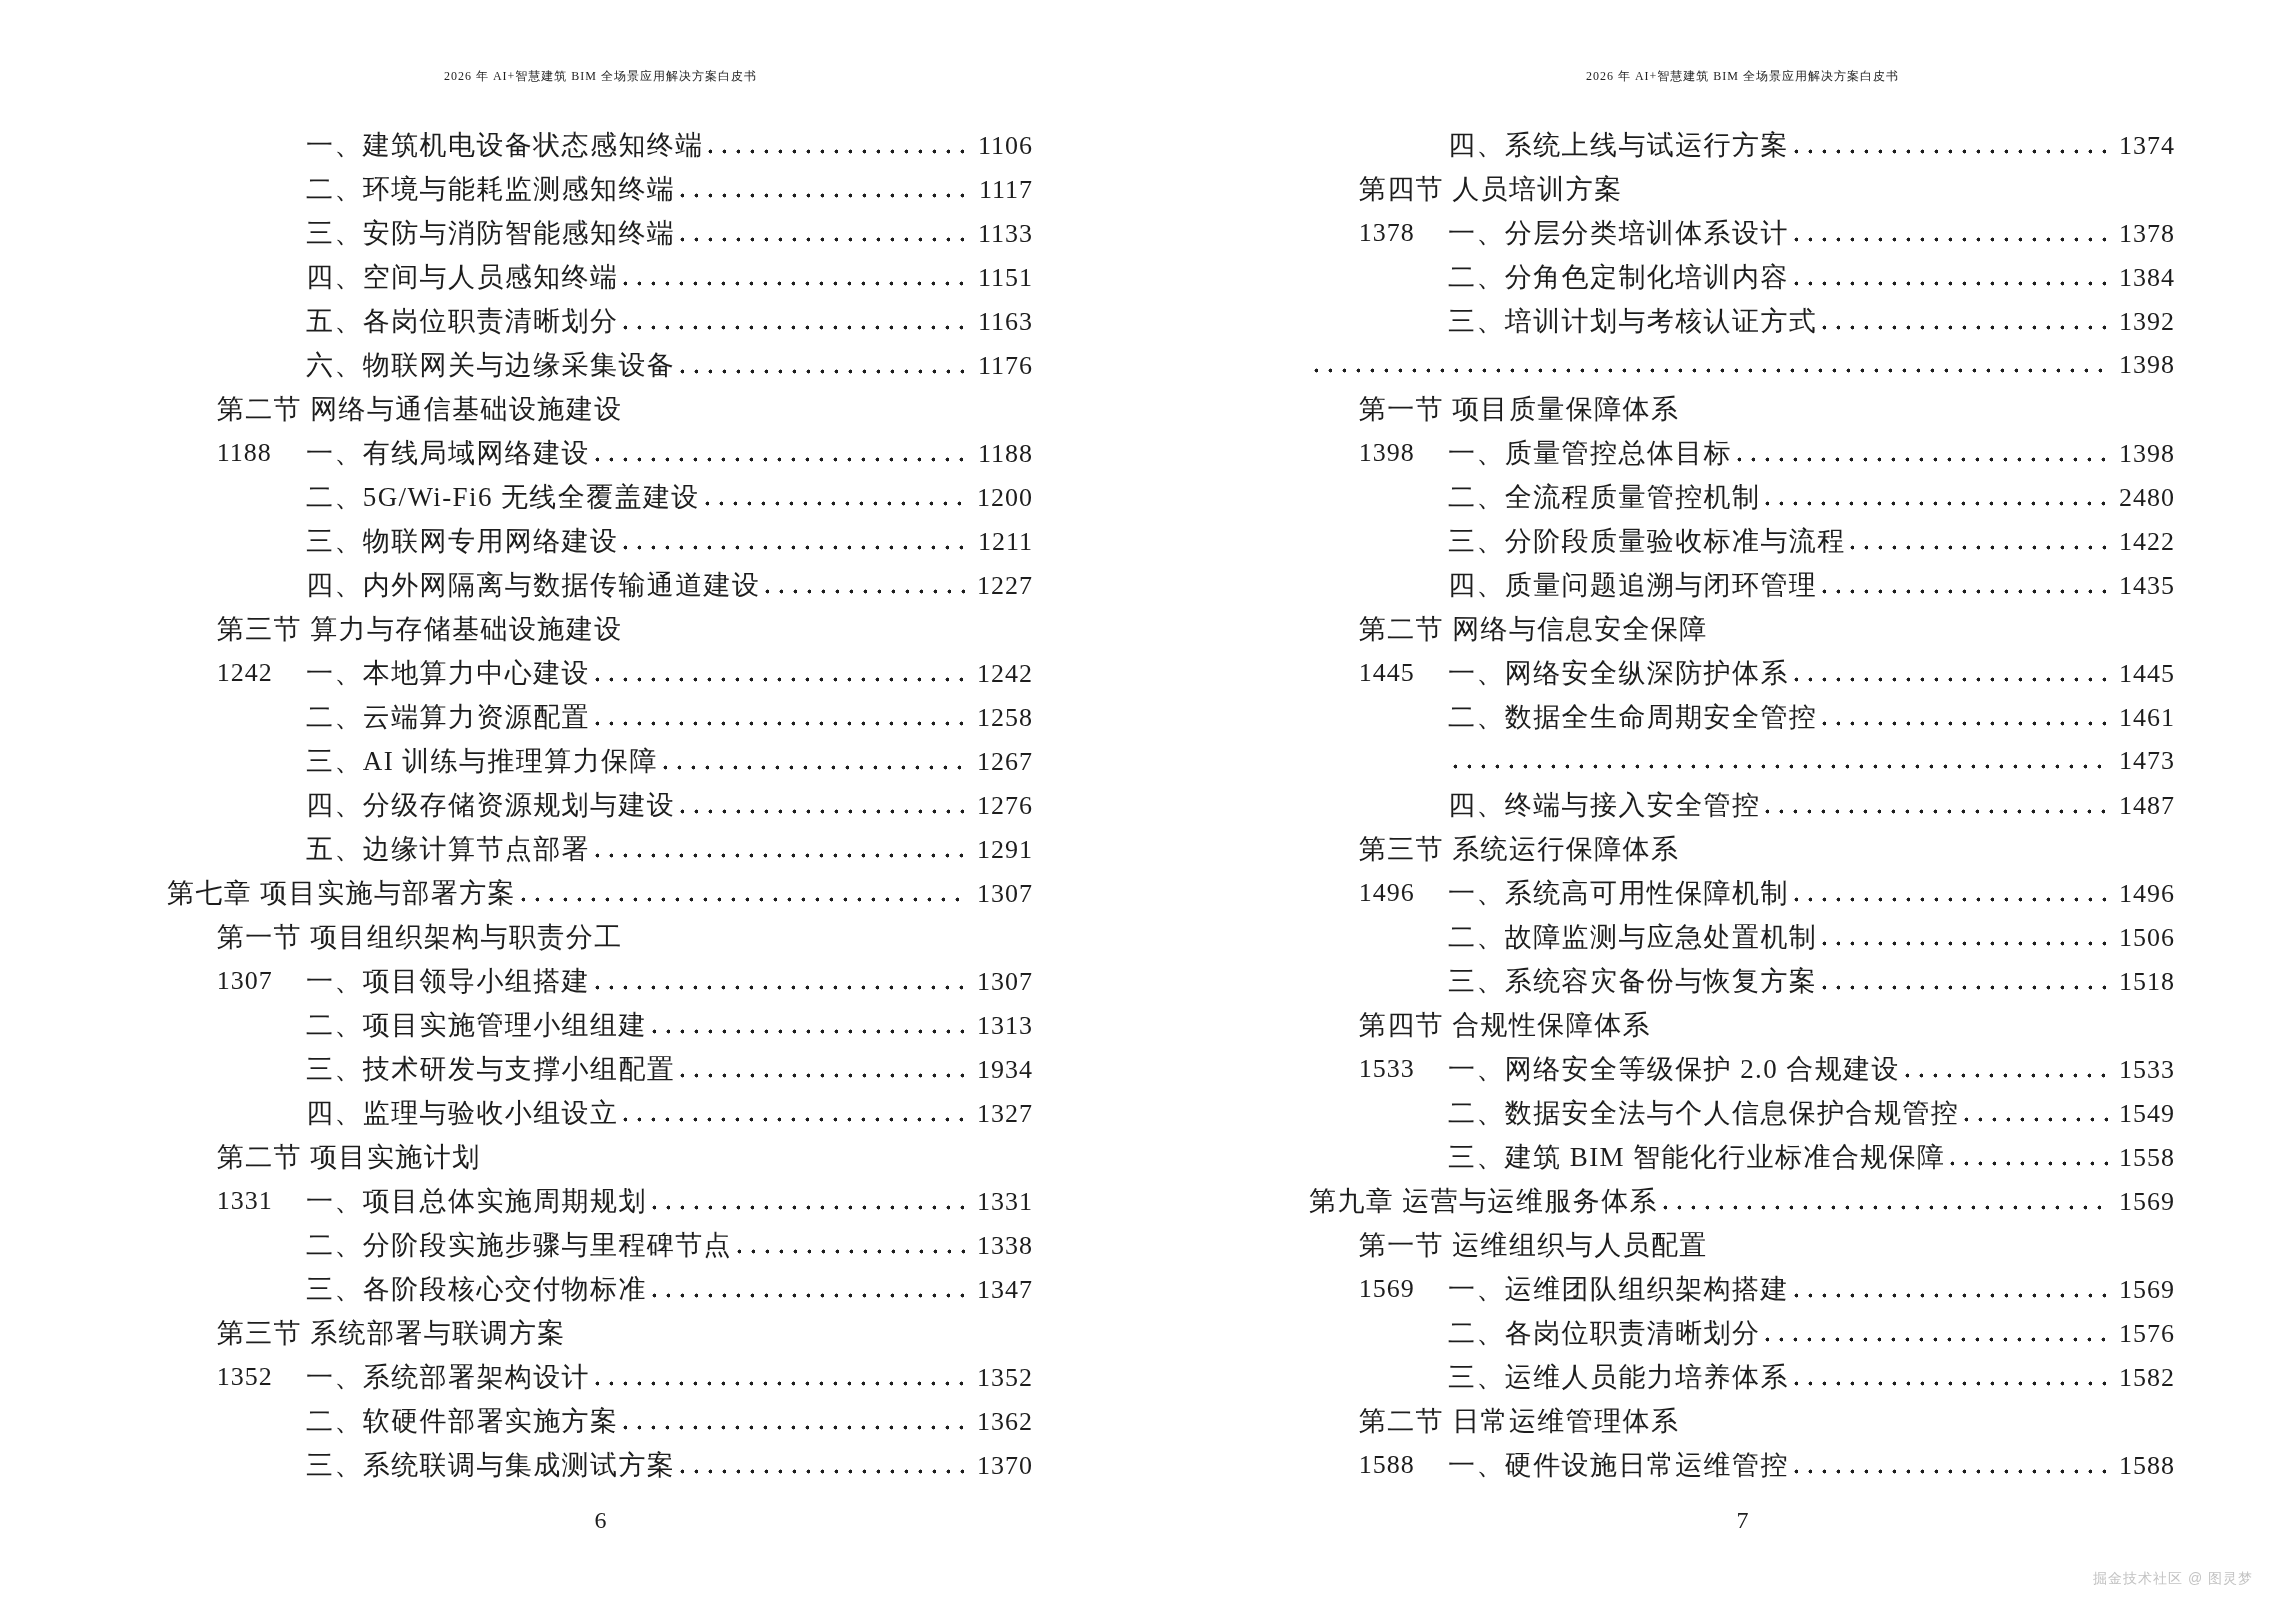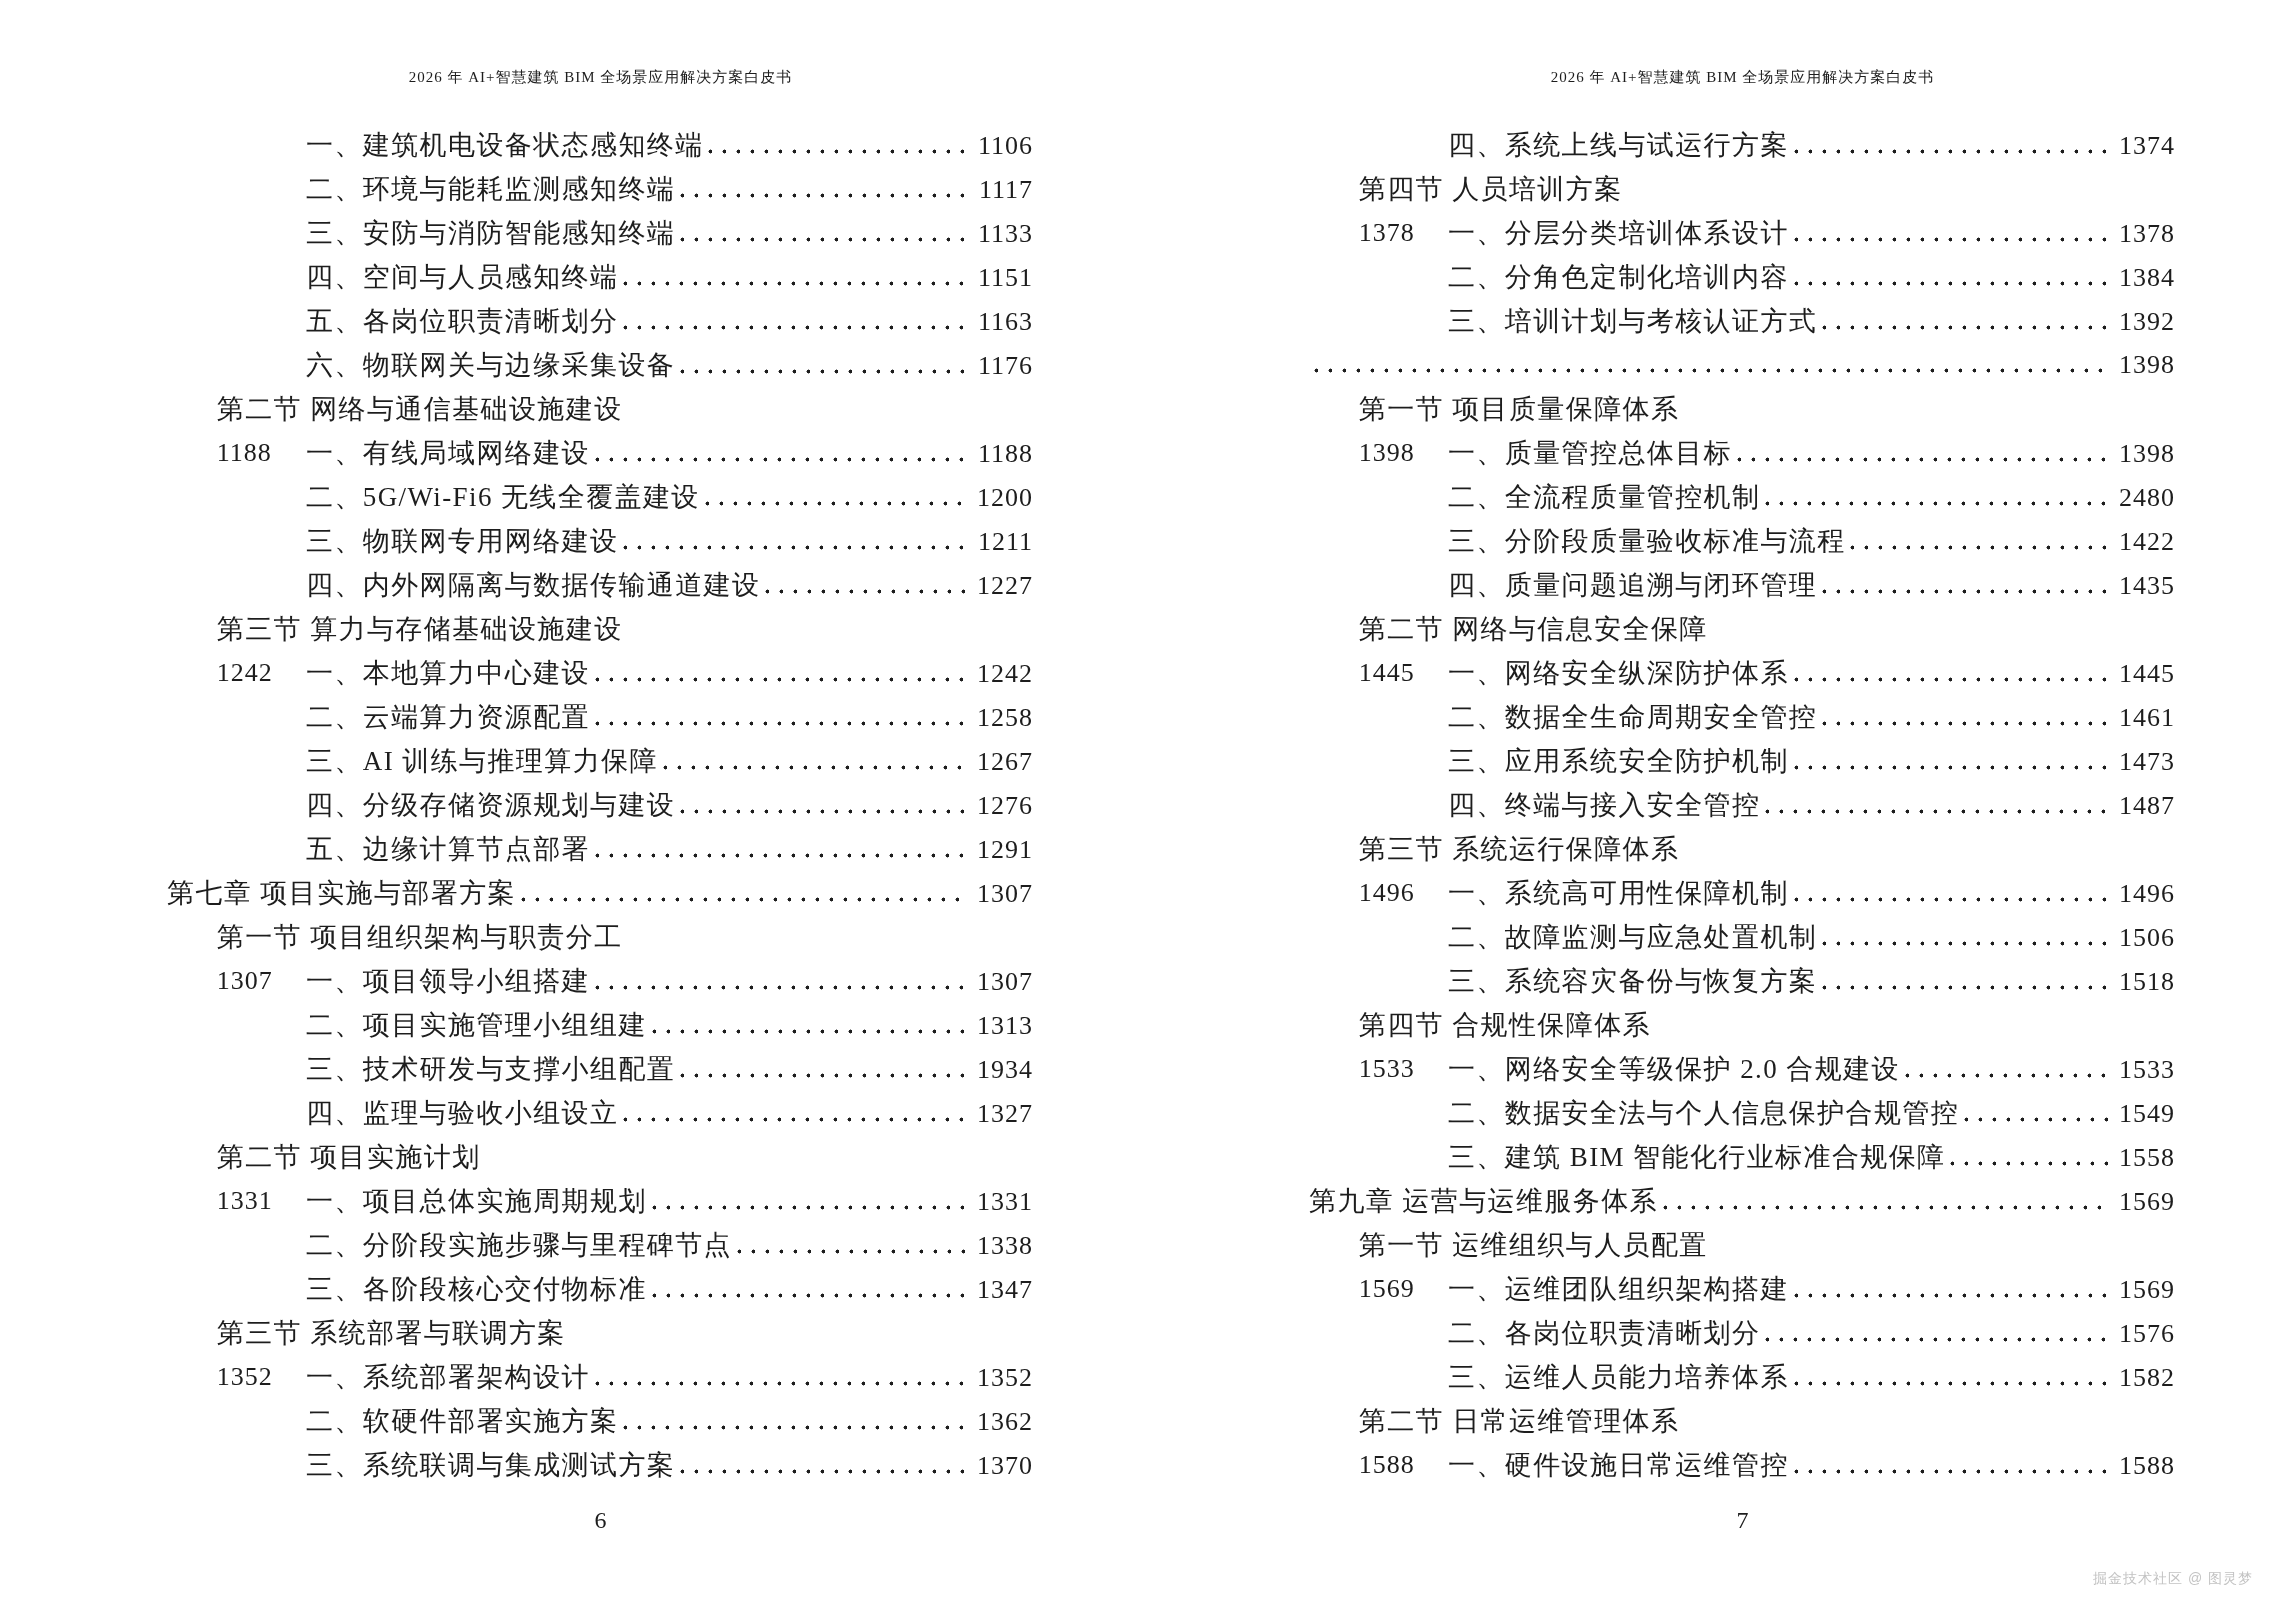--- a/index.html
+++ b/index.html
@@ -24,21 +24,21 @@
   }
   #page-left  { left: 0; }
   #page-right { left: 1142px; }
 
   .doc-header {
     position: absolute;
     top: 68px;
     left: 167px;
     width: 867px;
     text-align: center;
-    font-size: 15px;
+    font-size: 12px;
     letter-spacing: 1px;
     white-space: nowrap;
     color: #1d1d1d;
   }
 
   .toc {
     position: absolute;
     top: 123px;
     left: 0;
     width: 1142px;
@@ -329,21 +329,20 @@
         <span class="label">一、网络安全纵深防护体系</span>
         <span class="leader"></span>
         <span class="pagenum">1445</span>
       </div>
       <div class="row item">
         <span class="label">二、数据全生命周期安全管控</span>
         <span class="leader"></span>
         <span class="pagenum">1461</span>
       </div>
       <div class="row item">
-        <span class="label">三、应用系统安全防护机制</span>
         <span class="leader"></span>
         <span class="pagenum">1473</span>
       </div>
       <div class="row item">
         <span class="label">四、终端与接入安全管控</span>
         <span class="leader"></span>
         <span class="pagenum">1487</span>
       </div>
       <div class="row section">
         <span class="label">第三节 系统运行保障体系</span>

